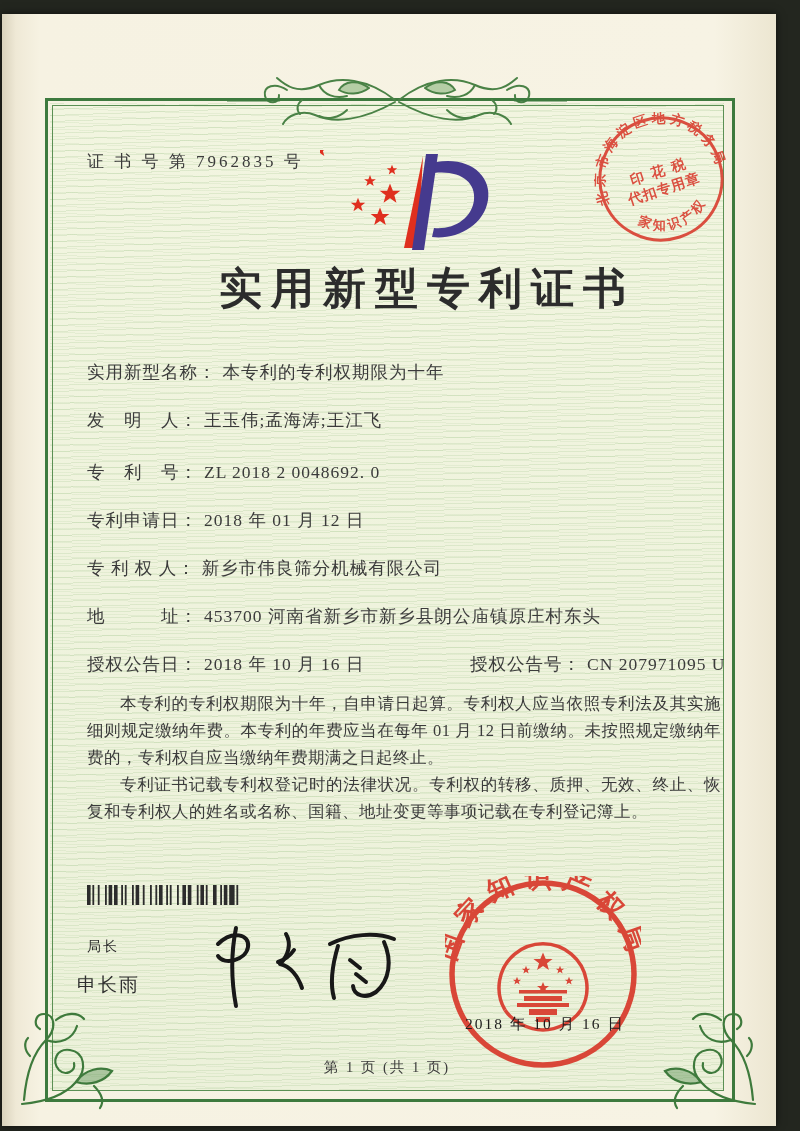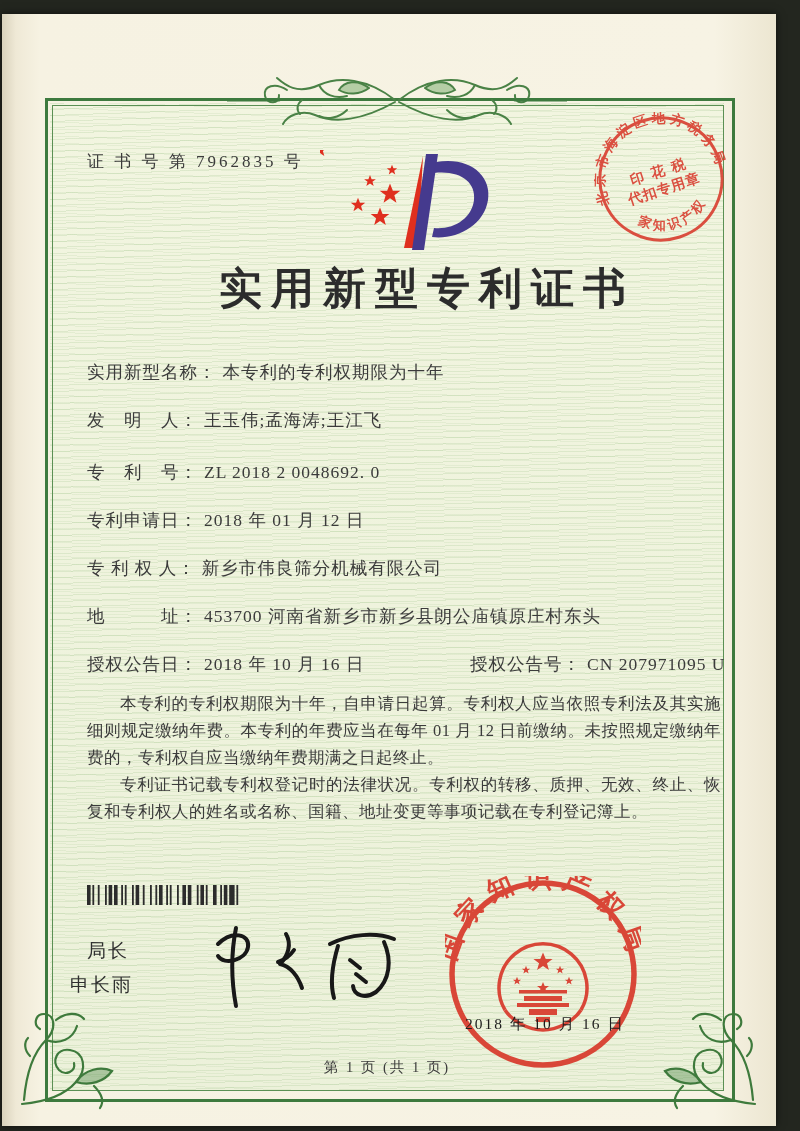--- a/index.html
+++ b/index.html
@@ -20,22 +20,22 @@
   .title{left:43px;top:246px;width:684px;text-align:center;font-size:43px;font-weight:700;
     letter-spacing:9px;color:#2c2c2c;padding-left:40px;}
   .row{left:85px;width:640px;font-size:17.5px;color:#3b3b3b;white-space:nowrap;}
   .row .lab{letter-spacing:1px;}
   .row .val{margin-left:6px;letter-spacing:1px;}
   .r1{top:346px}.r2{top:394px}.r3{top:446px}.r4{top:494px}.r5{top:542px}.r6{top:590px}.r7{top:638px}
   .grant-no{position:absolute;left:343px;top:0;white-space:nowrap;margin-left:40px;}
   .body-text{left:85px;top:676px;width:634px;color:#3b3b3b;}
   .body-text p{margin:0;font-size:16.5px;line-height:27px;text-align:justify;text-indent:2em;letter-spacing:.5px;}
   .barcode{left:85px;top:871px;width:200px;height:20px;}
-  .sig-title{left:85px;top:924px;font-size:19px;color:#2f2f2f;letter-spacing:2px;}
-  .sig-name{left:68px;top:958px;font-size:19px;color:#2f2f2f;letter-spacing:2px;}
+  .sig-title{left:85px;top:924px;font-size:14px;color:#2f2f2f;letter-spacing:2px;}
+  .sig-name{left:75px;top:958px;font-size:19px;color:#2f2f2f;letter-spacing:2px;}
   .sig-script{left:196px;top:900px;}
   .seal{left:443px;top:862px;}
   .seal-date{left:448px;top:1000px;width:190px;text-align:center;font-size:15.5px;color:#1d1d1d;letter-spacing:2px;white-space:nowrap;}
   .footer{left:43px;top:1044px;width:684px;text-align:center;font-size:14.5px;color:#3b3b3b;letter-spacing:2px;}
   .logo{left:318px;top:136px;}
   .tax-stamp{left:592px;top:98px;}
   .ornament-top{left:225px;top:56px;}
   .corner-bl{left:8px;top:972px;}
   .corner-br{left:637px;top:972px;transform:scaleX(-1);}
   svg{display:block;}

